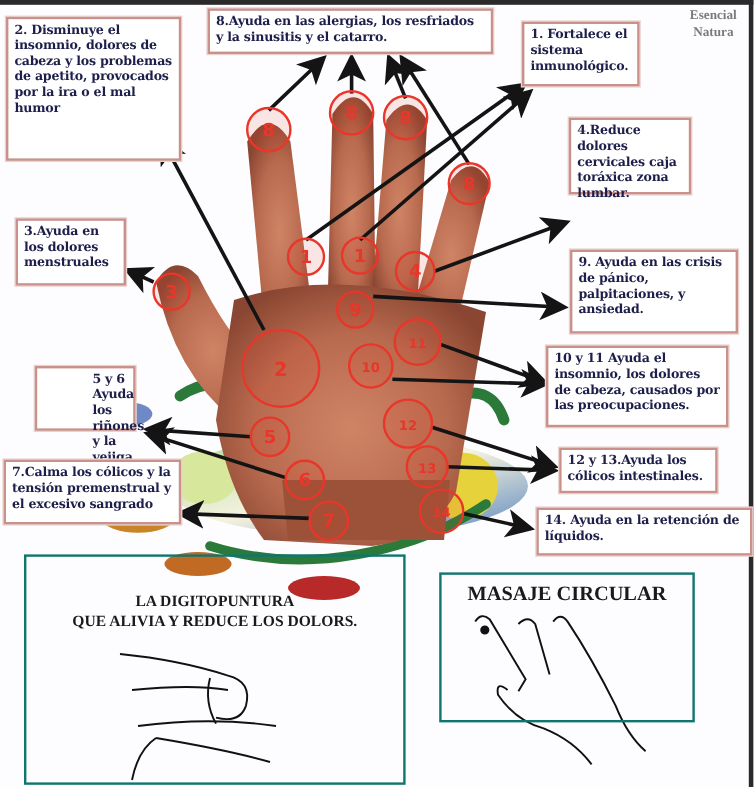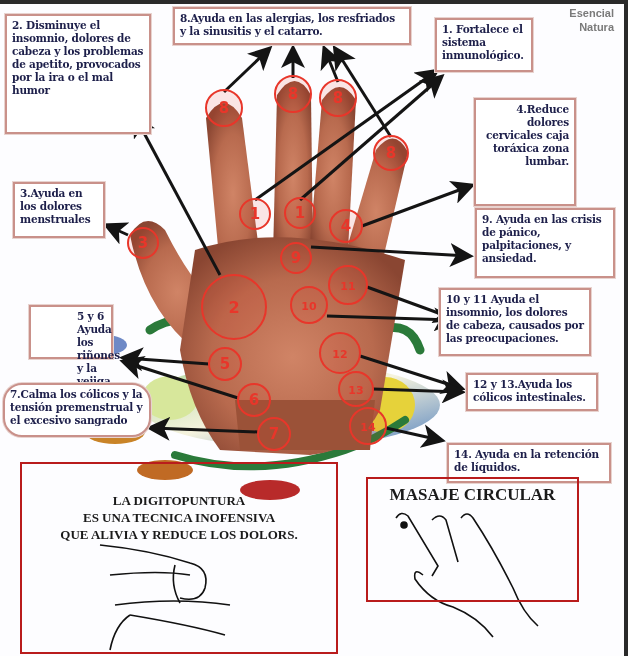--- a/index.html
+++ b/index.html
@@ -6,24 +6,24 @@
   html, body { width: 628px; height: 656px; overflow: hidden; background: #ffffff; }
   body { position: relative; font-family: "DejaVu Serif", "Liberation Serif", serif; }
   .frame { position: absolute; left: 0; top: 0; width: 628px; height: 656px; background: #fdfdff; border-top: 4px solid #2a2a2a; border-right: 4px solid #2a2a2a; }
   .label-box {
     position: absolute; background: #ffffff;
     border: 2px solid #c9918a; box-shadow: 0 0 0 1px #e8d3cf;
     color: #1d1f4a; font-weight: bold; font-size: 10.5px; line-height: 13px;
     padding: 3px 5px; letter-spacing: -0.2px;
     font-family: "DejaVu Serif", "Liberation Serif", serif;
   }
-  .watermark { position: absolute; right: 14px; top: 6px; text-align: right; color: #7a7a7a; font-family: Liberation Sans, sans-serif; font-weight: bold; font-size: 11px; line-height: 14px; }
+  .watermark { position: absolute; right: 14px; top: 6px; text-align: center; color: #7a7a7a; font-family: Liberation Serif, serif; font-weight: bold; font-size: 11px; line-height: 14px; }
   svg.art { position: absolute; left: 0; top: 0; }
   .circle-num { font-family: "DejaVu Sans", "Liberation Sans", sans-serif; font-weight: bold; fill: #e8362a; }
-  .panel { position: absolute; background: #ffffff; border: 2px solid #b91c1c; }
+  .panel { position: absolute; background: #ffffff; border: 2px solid #0f766e; }
   .panel-title { font-family: "Liberation Serif", "DejaVu Serif", serif; font-weight: bold; color: #1a1a1a; text-align: center; }
 </style>
 </head>
 <body>
 
 <div class="frame"></div>
 
 <svg class="art" width="628" height="656" viewBox="0 0 628 656">
   <defs>
     <radialGradient id="skin" cx="50%" cy="55%" r="60%">
@@ -188,47 +188,46 @@
 
 <div class="label-box" style="left:5px; top:14px; width:146px; height:120px;">
   <span>2. Disminuye el insomnio, dolores de cabeza y los problemas de apetito, provocados por la ira o el mal humor</span>
 </div>
 <div class="label-box" style="left:173px; top:7px; width:238px; height:38px;">
   <span>8.Ayuda en las alergias, los resfriados y la sinusitis y el catarro.</span>
 </div>
 <div class="label-box" style="left:435px; top:18px; width:98px; height:54px;">
   <span>1. Fortalece el sistema inmunológico.</span>
 </div>
-<div class="label-box" style="left:474px; top:98px; width:102px; height:108px;text-align:right;">
+<div class="label-box" style="left:474px; top:98px; width:102px; height:64px;">
   <span>4.Reduce dolores cervicales caja toráxica zona lumbar.</span>
 </div>
 <div class="label-box" style="left:13px; top:182px; width:92px; height:56px;">
   <span>3.Ayuda en los dolores menstruales</span>
 </div>
 <div class="label-box" style="left:475px; top:208px; width:140px; height:70px;">
   <span>9. Ayuda en las crisis de pánico, palpitaciones, y ansiedad.</span>
 </div>
 <div class="label-box" style="left:29px; top:305px; width:84px; height:54px;padding-left:46px;">
   <span>5 y 6 Ayuda los riñones y la vejiga</span>
 </div>
-<div class="label-box" style="left:439px; top:288px; width:152px; height:68px;">
+<div class="label-box" style="left:455px; top:288px; width:152px; height:68px;">
   <span>10 y 11 Ayuda el insomnio, los dolores de cabeza, causados por las preocupaciones.</span>
 </div>
-<div class="label-box" style="left:3px; top:383px; width:148px; height:54px;border-radius:19px;">
+<div class="label-box" style="left:3px; top:383px; width:148px; height:54px;">
   <span>7.Calma los cólicos y la tensión premenstrual y el excesivo sangrado</span>
 </div>
 <div class="label-box" style="left:466px; top:373px; width:132px; height:38px;">
   <span>12 y 13.Ayuda los cólicos intestinales.</span>
 </div>
-<div class="label-box" style="left:447px; top:423px; width:164px; height:40px;margin-top:20px;">
+<div class="label-box" style="left:447px; top:423px; width:180px; height:40px;">
   <span>14. Ayuda en la retención de líquidos.</span>
 </div>
 
 <div class="panel" style="left:20px; top:462px; width:318px; height:192px; background:transparent;">
   <div class="panel-title" style="margin-top:28px; font-size:13px; line-height:17px;">
     <div>LA DIGITOPUNTURA</div>
-    <div>ES UNA TECNICA INOFENSIVA</div>
     <div>QUE ALIVIA Y REDUCE LOS DOLORS.</div>
   </div>
 </div>
 <div class="panel" style="left:366px; top:477px; width:213px; height:125px; background:transparent;">
   <div class="panel-title" style="margin-top:6px; font-size:17px;">MASAJE CIRCULAR</div>
 </div>
 
 </body></html>

